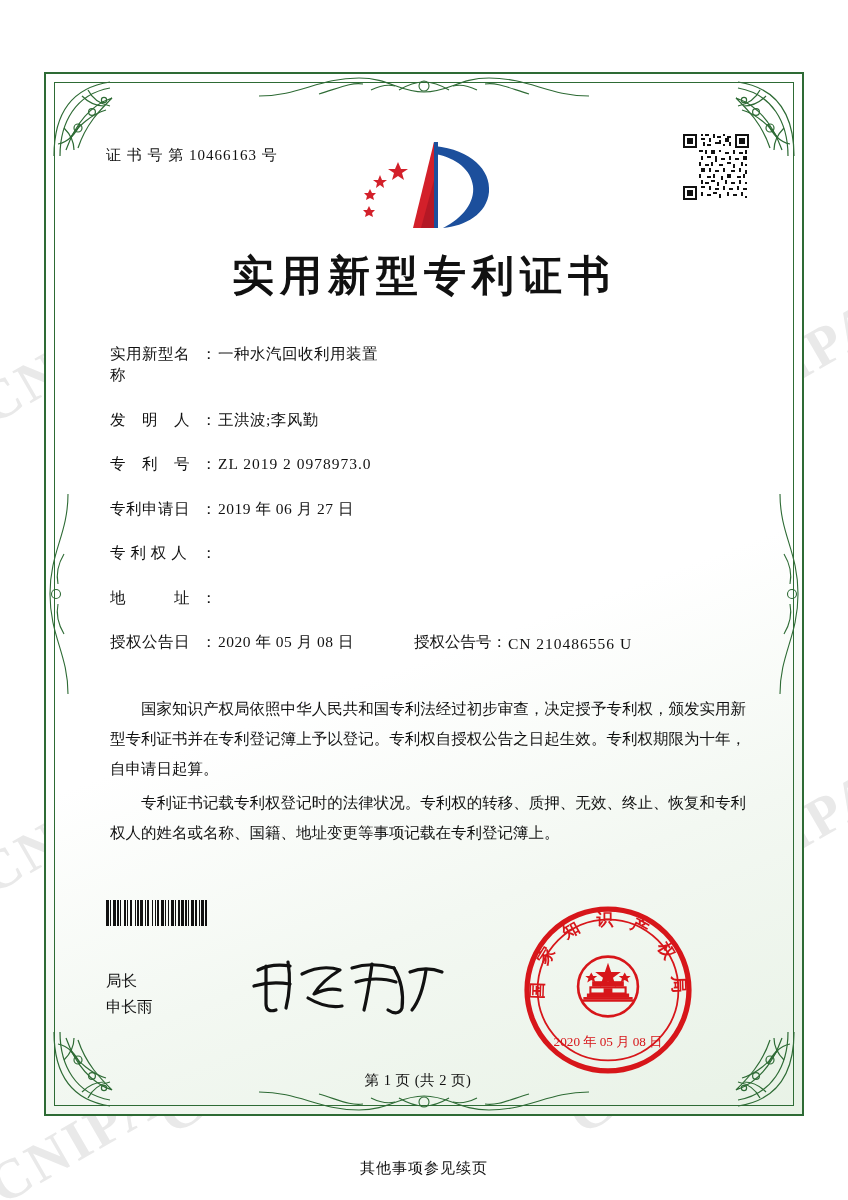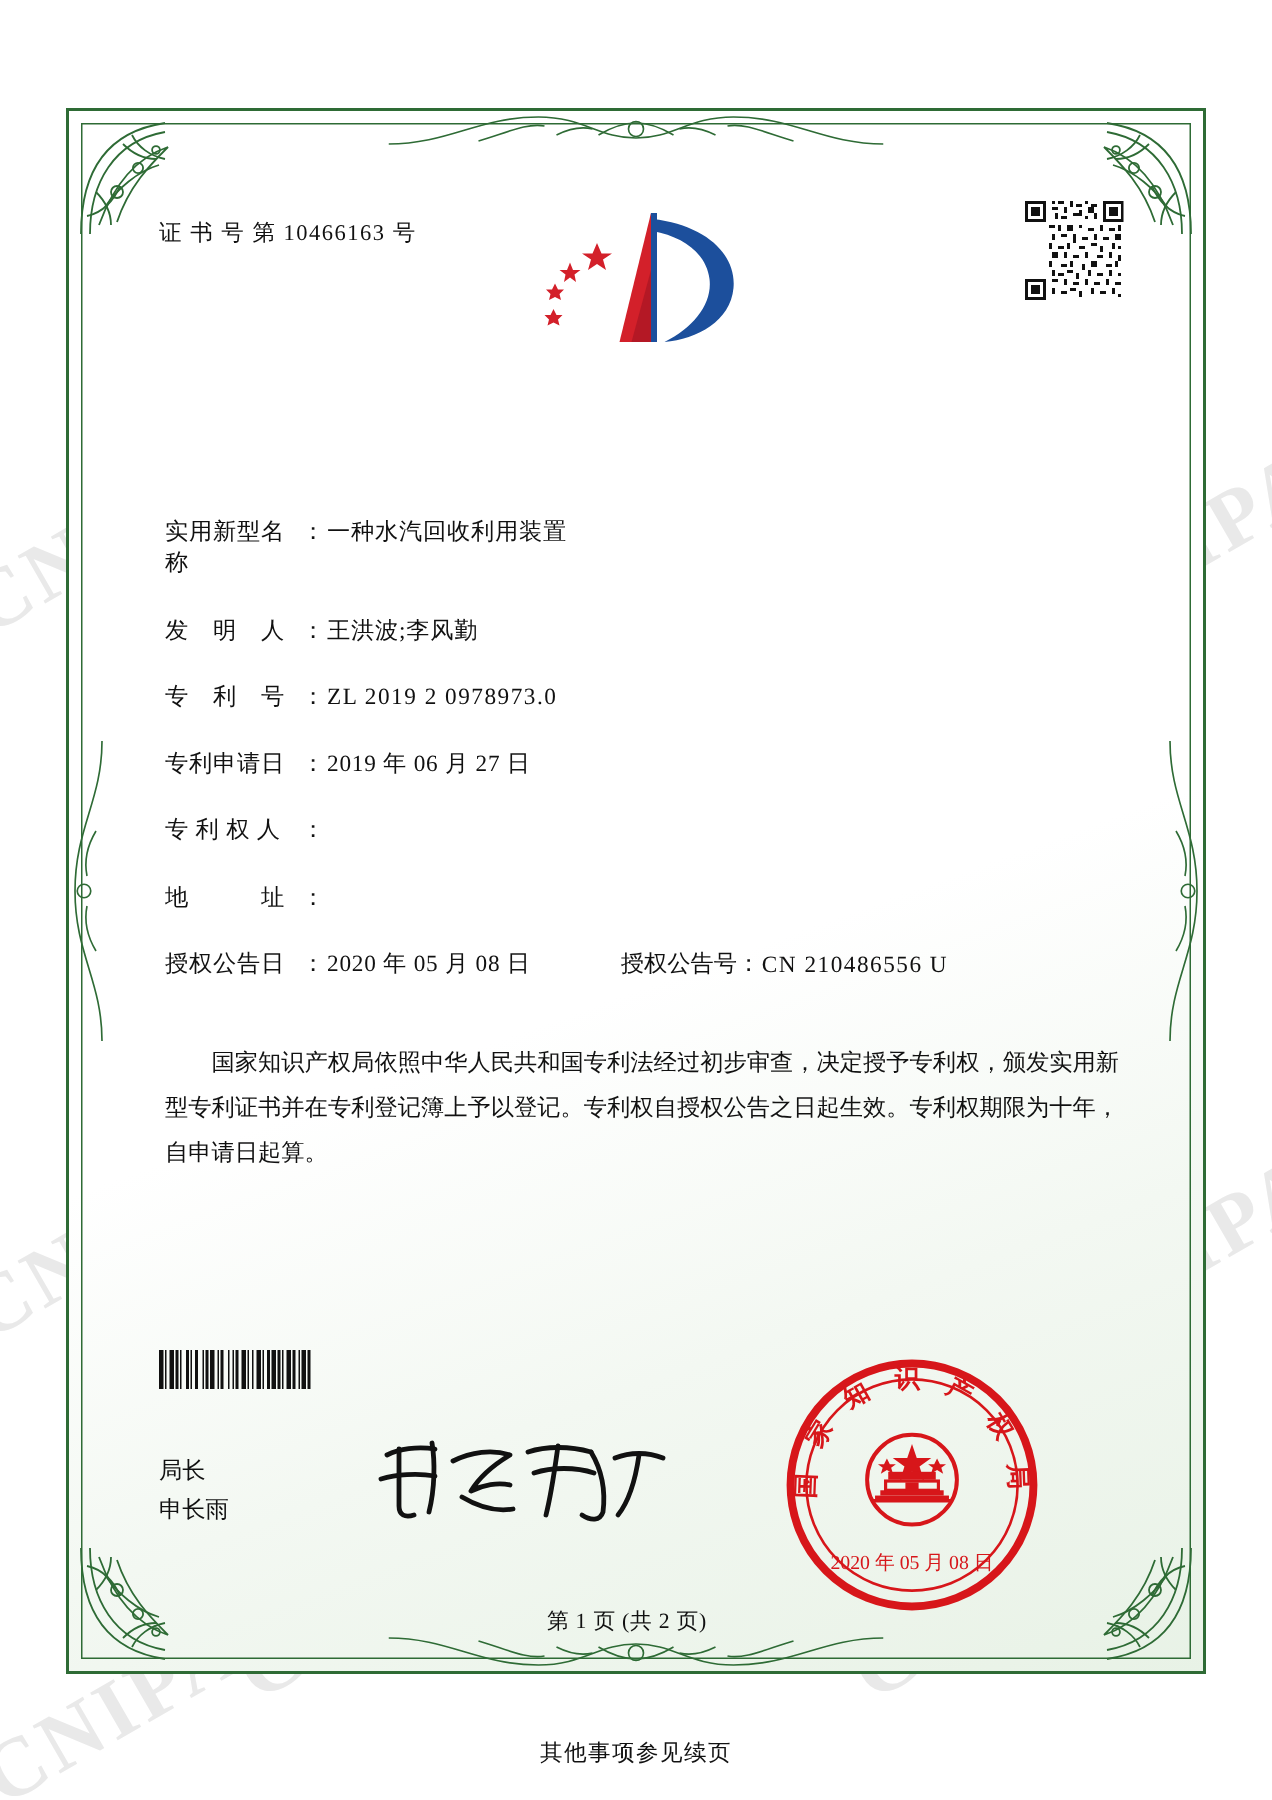--- a/index.html
+++ b/index.html
@@ -465,20 +465,21 @@
 
         <g fill="#d3202a">
           <polygon points="59,22 62,29 69,29 63,33 65,40 59,36 53,40 55,33 49,29 56,29"></polygon>
           <polygon points="41,35 43,40 48,40 44,43 45,48 41,45 37,48 38,43 34,40 39,40"></polygon>
           <polygon points="31,49 33,53 37,53 34,56 35,60 31,58 27,60 28,56 25,53 29,53"></polygon>
           <polygon points="30,66 32,70 36,70 33,73 34,77 30,75 26,77 27,73 24,70 28,70"></polygon>
         </g>
       </svg>
     </div>
 
+    <div class="main-title">实用新型专利证书</div>
 
     <div class="fields">
 
       <div class="field-row">
         <span class="field-label">
             <span>实用新型名称</span>
             <span class="field-colon">：</span>
           </span>
         <span class="field-value">一种水汽回收利用装置</span>
       </div>
@@ -530,20 +531,21 @@
         <span class="gap"></span>
         <span>授权公告号</span>
           <span class="field-colon">：</span>
         <span class="field-value spaced">CN 210486556 U</span>
       </div>
 
     </div>
 
     <div class="paragraphs">
       <p>国家知识产权局依照中华人民共和国专利法经过初步审查，决定授予专利权，颁发实用新型专利证书并在专利登记簿上予以登记。专利权自授权公告之日起生效。专利权期限为十年，自申请日起算。</p>
+      <p>专利证书记载专利权登记时的法律状况。专利权的转移、质押、无效、终止、恢复和专利权人的姓名或名称、国籍、地址变更等事项记载在专利登记簿上。</p>
     </div>
 
     <div class="barcode" id="barcode">
         <i style="width: 3px;"></i>
         <i style="width: 1px; background: transparent;"></i>
         <i style="width: 1px;"></i>
         <i style="width: 2px; background: transparent;"></i>
         <i style="width: 3px;"></i>
         <i style="width: 1px; background: transparent;"></i>
         <i style="width: 2px;"></i>

